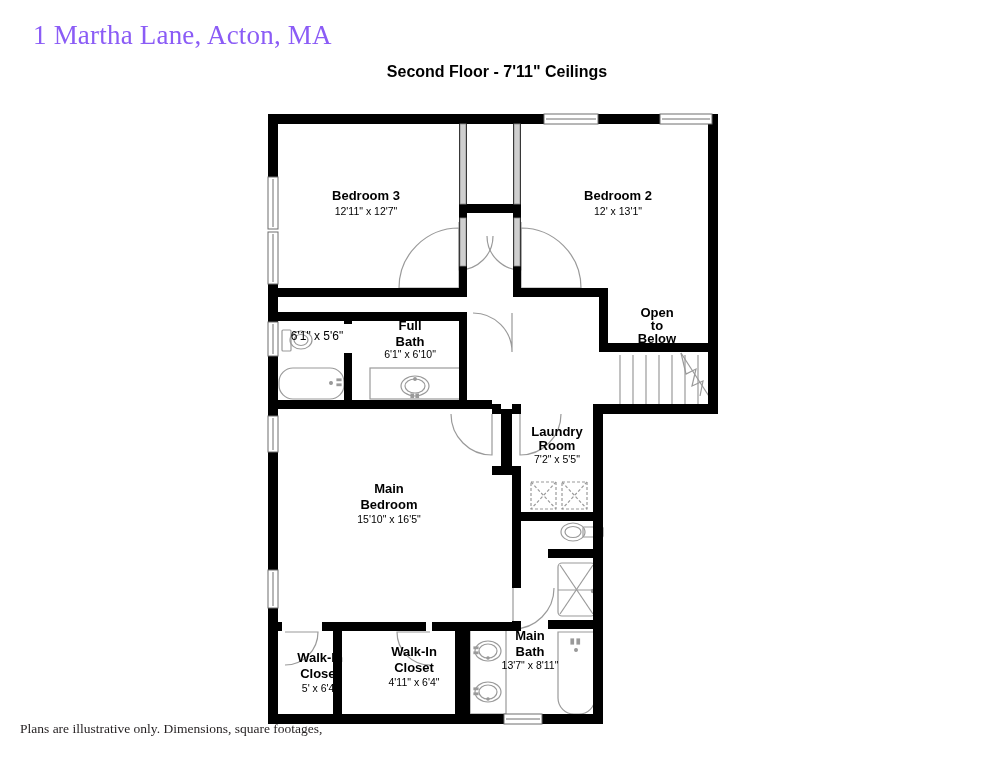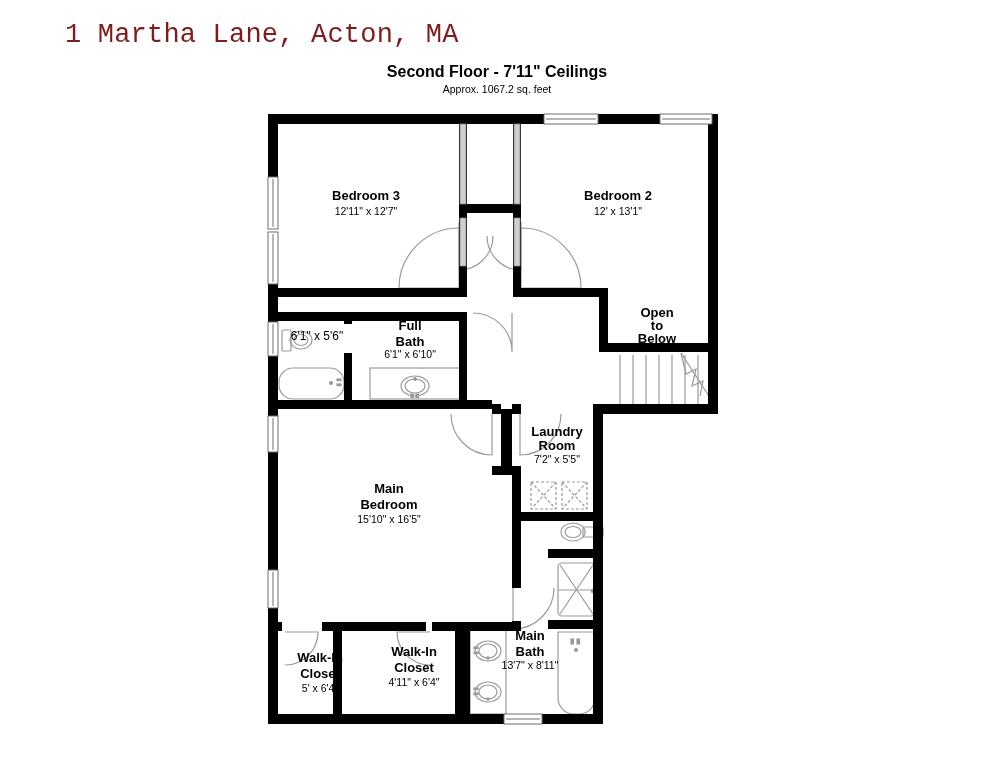--- a/index.html
+++ b/index.html
@@ -12,26 +12,25 @@
     height: 768px;
     position: relative;
     overflow: hidden;
     font-family: "Liberation Sans", sans-serif;
     color: #000000;
   }
   #page-title {
     position: absolute;
     left: 33px;
     top: 20px;
-    font-family: Liberation Mono, monospace;
+    font-family: Liberation Serif, serif;
     font-size: 27px;
     letter-spacing: 0.2px;
-    color: #7f1d1d;
+    color: #8b5cf6;
     white-space: nowrap;
-    margin-left: 32px;
   }
   #plan-heading {
     position: absolute;
     left: 0;
     top: 63px;
     width: 994px;
     text-align: center;
   }
   #plan-heading .floor-title {
     font-family: "Liberation Sans", sans-serif;
@@ -80,21 +79,20 @@
     text-anchor: middle;
   }
 </style>
 </head>
 <body>
 
 <div id="page-title">1 Martha Lane, Acton, MA</div>
 
 <div id="plan-heading">
   <span class="floor-title">Second Floor - 7'11" Ceilings</span>
-  <span class="floor-area">Approx. 1067.2 sq. feet</span>
 </div>
 
 <svg id="floorplan-svg" width="994" height="768" viewBox="0 0 994 768">
 
   <g fill="none" stroke="#9a9a9a" stroke-width="1.2">
 
     <g>
       <rect x="282" y="330" width="9" height="21" rx="1"></rect>
       <ellipse cx="301" cy="340" rx="11" ry="9"></ellipse>
       <ellipse cx="301" cy="340" rx="7" ry="5.5"></ellipse>
@@ -374,13 +372,14 @@
 
     <g>
       <text class="rm-name" x="530" y="640">Main</text>
       <text class="rm-name" x="530" y="656">Bath</text>
       <text class="rm-dim" x="530" y="669">13'7" x 8'11"</text>
     </g>
   </g>
 </svg>
 
 <div id="disclaimer">
+  <span>Plans are illustrative only. Dimensions, square footages,</span>
 </div>
 
 </body></html>

